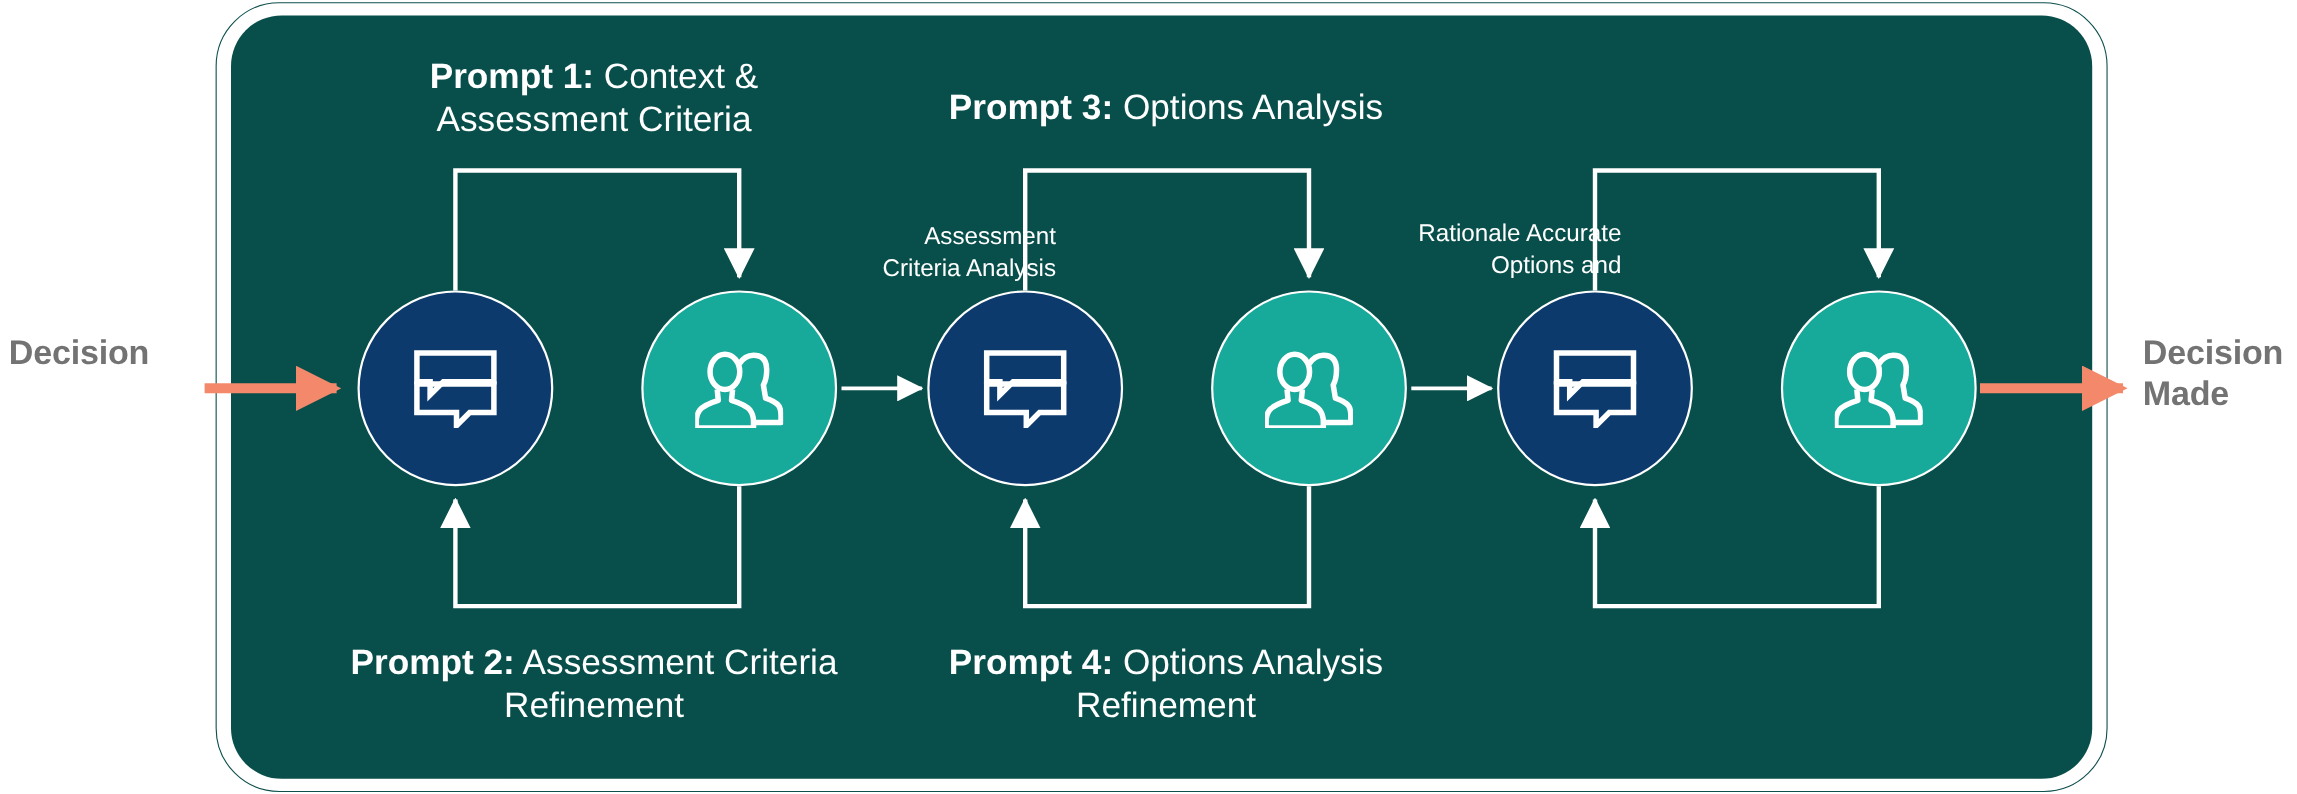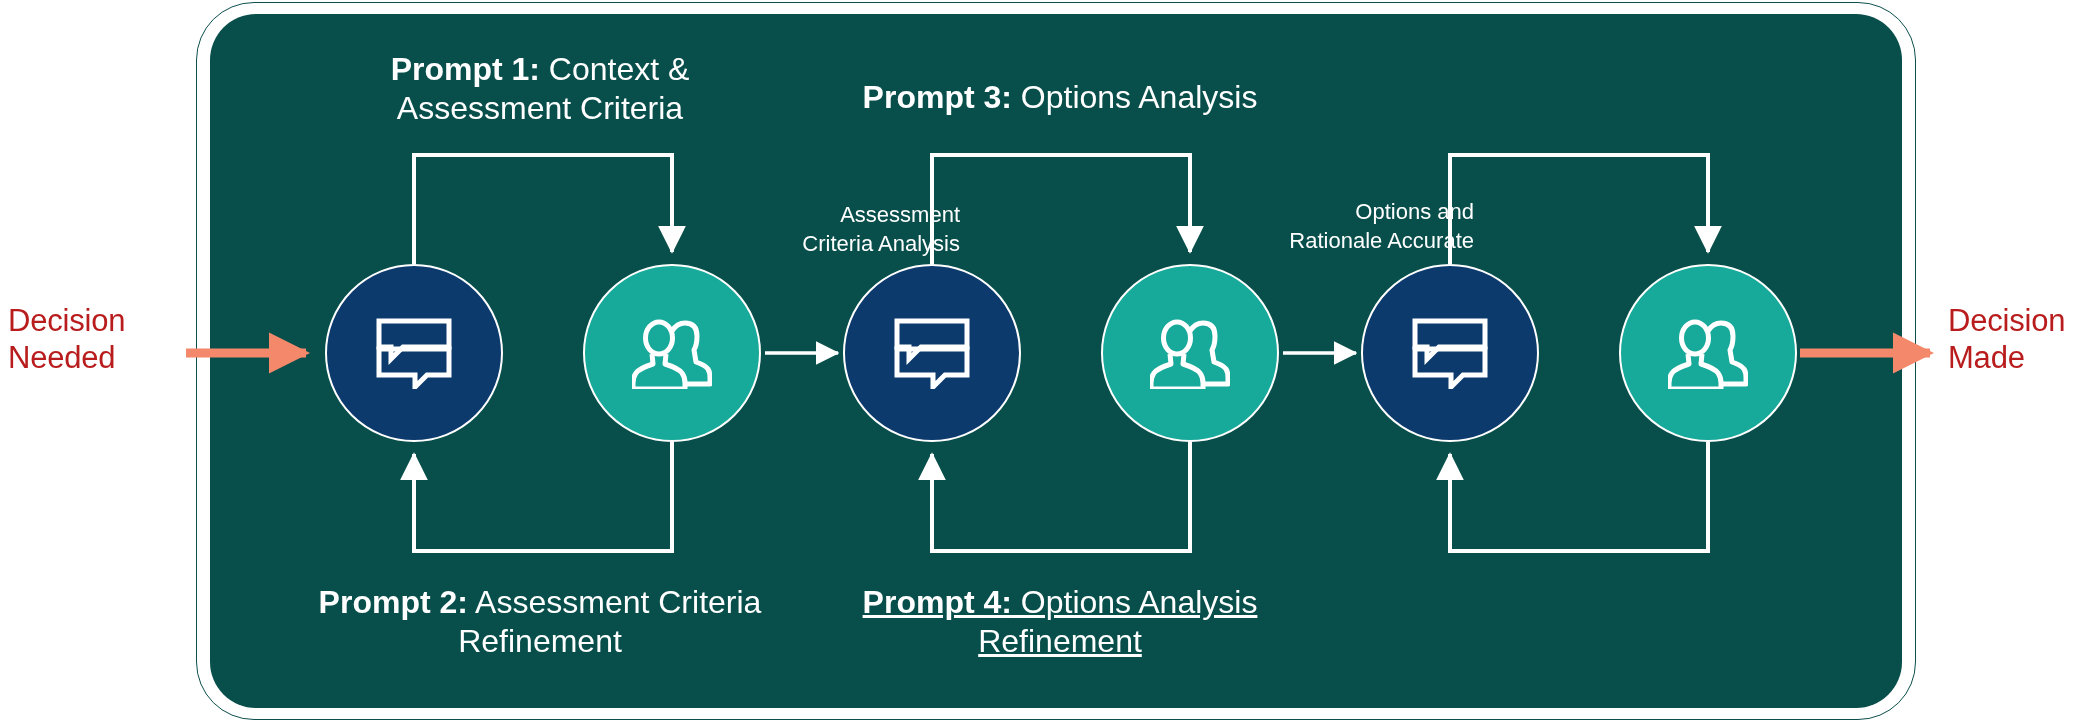--- a/index.html
+++ b/index.html
@@ -39,22 +39,22 @@
     top: 14px;
     width: 1692px;
     height: 694px;
     background: #084f4b;
     border-radius: 46px;
   }
 
   
   .endpoint-label {
     position: absolute;
-    color: #b91c1c;
-    font-weight: normal;
+    color: #737373;
+    font-weight: bold;
     font-size: 31px;
     line-height: 37px;
     letter-spacing: -0.2px;
   }
   #label-decision-needed { left: 8px; top: 302px; width: 180px; text-align: left; }
   #label-decision-made   { left: 1948px; top: 302px; width: 180px; text-align: left; }
 
   
   .prompt-heading {
     position: absolute;
@@ -64,21 +64,21 @@
     text-align: center;
     font-weight: 400;
   }
   .prompt-heading b { font-weight: bold; }
 
   .head-1 { left: 300px;  top: 50px; width: 480px; }
   .head-3 { left: 860px;  top: 50px; width: 400px; margin-top: 28px; }
   .head-5 { left: 1320px; top: 50px; width: 540px; }
 
   .foot-2 { left: 300px;  top: 583px; width: 480px; }
-  .foot-4 { left: 860px;  top: 583px; width: 400px; text-decoration: underline; }
+  .foot-4 { left: 860px;  top: 583px; width: 400px; }
   .foot-6 { left: 1330px; top: 583px; width: 520px; }
 
   
   .transition-caption {
     position: absolute;
     color: #ffffff;
     font-size: 22px;
     line-height: 29px;
     text-align: right;
     font-weight: 400;
@@ -154,21 +154,20 @@
 
     <path d="M 1450 264 L 1450 155 L 1708 155 L 1708 252" fill="none" stroke="#ffffff" stroke-width="4" marker-end="url(#wtip)"></path>
     <path d="M 1708 442 L 1708 551 L 1450 551 L 1450 454" fill="none" stroke="#ffffff" stroke-width="4" marker-end="url(#wtip)"></path>
 
     <line x1="765" y1="353" x2="838" y2="353" stroke="#ffffff" stroke-width="3.4" marker-end="url(#wtip)"></line>
     <line x1="1283" y1="353" x2="1356" y2="353" stroke="#ffffff" stroke-width="3.4" marker-end="url(#wtip)"></line>
   </svg>
 
   <div class="endpoint-label" id="label-decision-needed">
     <div>Decision</div>
-    <div>Needed</div>
   </div>
 
   <div class="endpoint-label" id="label-decision-made">
     <div>Decision</div>
     <div>Made</div>
   </div>
 
   <div class="prompt-heading head-1">
     <b>Prompt 1:</b><span> Context &amp; Assessment Criteria</span>
   </div>
@@ -186,22 +185,22 @@
     <b>Prompt 4:</b><span> Options Analysis Refinement</span>
   </div>
 
 
   <div class="transition-caption trans-1">
     <div>Assessment</div>
     <div>Criteria Analysis</div>
   </div>
 
   <div class="transition-caption trans-2">
+    <div>Rationale Accurate</div>
     <div>Options and</div>
-    <div>Rationale Accurate</div>
   </div>
 
   <div class="node navy" id="node-1">
     <span>
       <svg width="78" height="72" viewBox="0 0 78 72" xmlns="http://www.w3.org/2000/svg">
         <path d="M4 4 H74 V30 H28 L16 42 V30 H4 Z" fill="none" stroke="#ffffff" stroke-width="5" stroke-linejoin="miter" stroke-linecap="square"></path>
         <path d="M4 36 H74 V62 H52 L40 74 V62 H4 Z" fill="none" stroke="#ffffff" stroke-width="5" stroke-linejoin="miter" stroke-linecap="square" transform="translate(0,-4)"></path>
       </svg>
     </span>
   </div>

